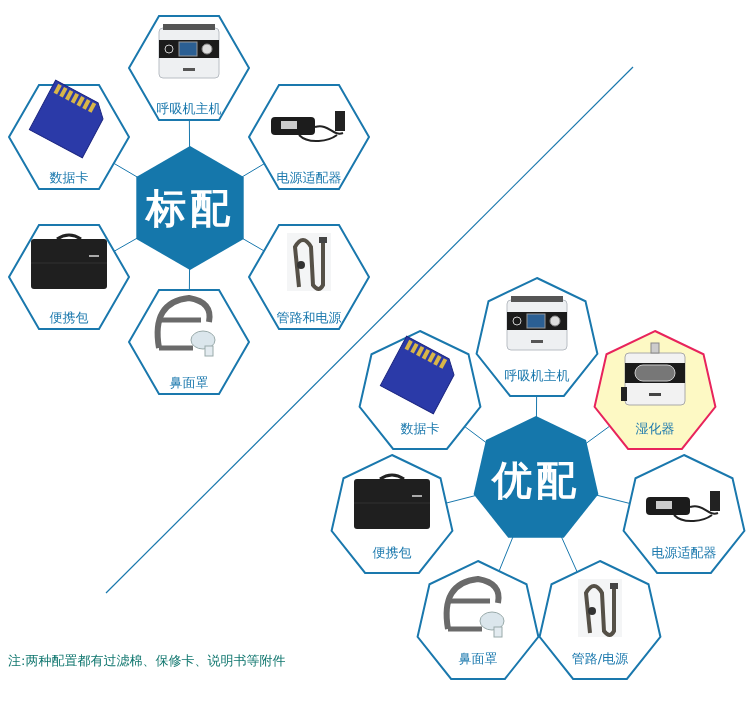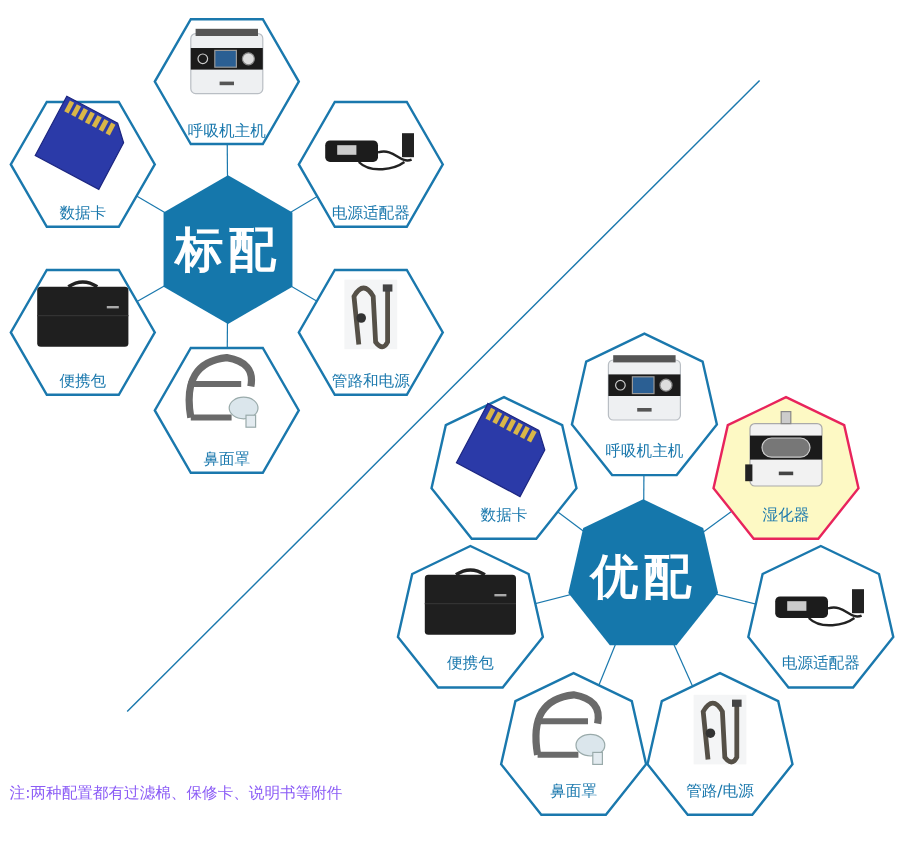--- a/index.html
+++ b/index.html
@@ -1,21 +1,21 @@
 <!DOCTYPE html>
 <html><head>
 <meta charset="utf-8">
 <style>
   html, body { margin: 0; padding: 0; background: #ffffff; }
   body { width: 750px; height: 702px; position: relative; overflow: hidden;
          font-family: "DejaVu Sans", "Liberation Sans", sans-serif; }
   svg { position: absolute; left: 0; top: 0; }
   .node-label { font-size: 13px; fill: #1a78ad; }
   .center-label { font-size: 40px; font-weight: bold; fill: #ffffff; letter-spacing: 4px; }
-  .note { position: absolute; left: 8px; top: 652px; font-size: 13px; color: #8b5cf6;
+  .note { position: absolute; left: 8px; top: 652px; font-size: 13px; color: #0f766e;
           font-family: "DejaVu Sans", "Liberation Sans", sans-serif; }
 </style>
 </head>
 <body>
 
 <svg id="diagram" width="750" height="702" viewBox="0 0 750 702">
     <line x1="633" y1="67" x2="106" y2="593" stroke="#1a78ad" stroke-width="1.2"></line>
     <g>
       <line x1="190" y1="208" x2="189" y2="68" stroke="#1a78ad" stroke-width="1"></line>
       <line x1="190" y1="208" x2="69" y2="137" stroke="#1a78ad" stroke-width="1"></line>

